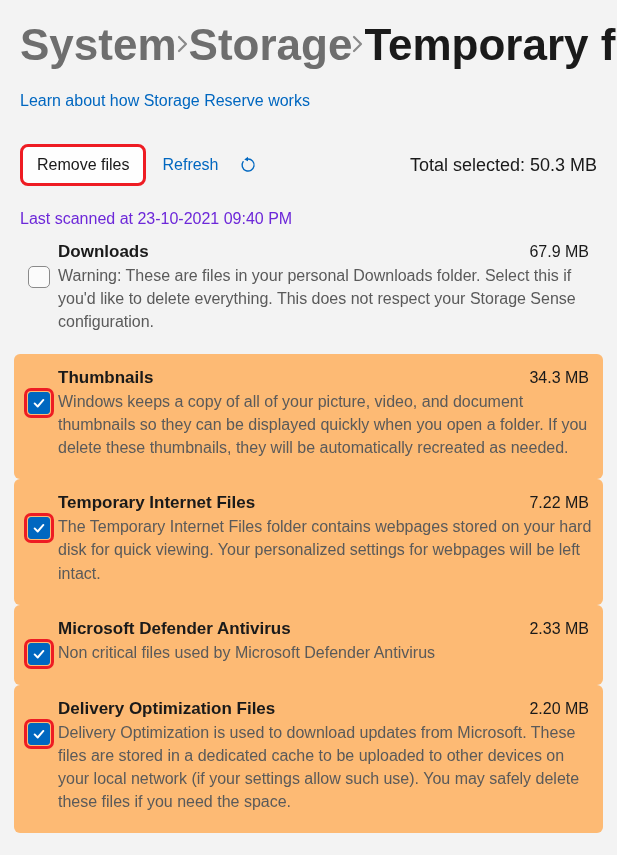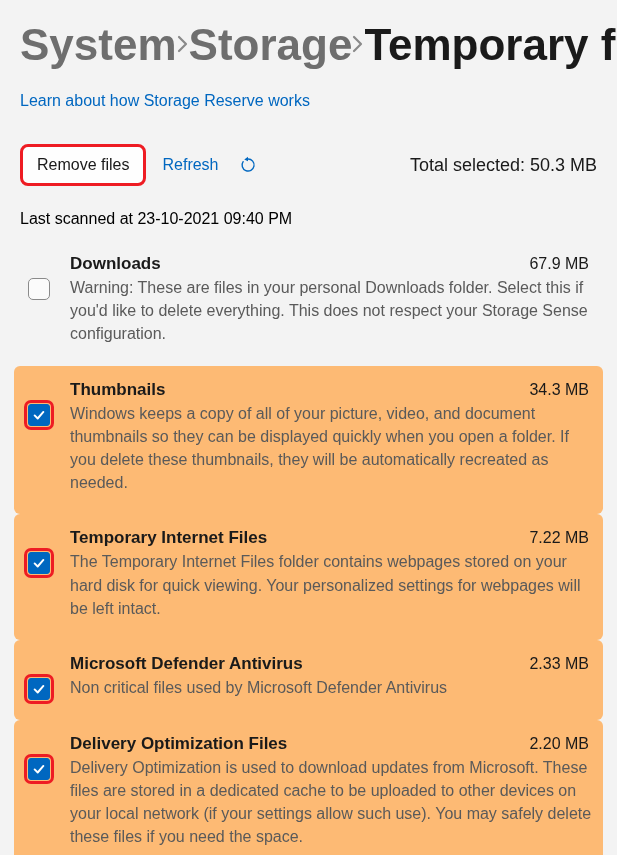--- a/index.html
+++ b/index.html
@@ -57,26 +57,26 @@
       background: none;
       border: none;
       font-family: inherit;
     }
     .refresh-icon { width: 18px; height: 18px; }
     .total-selected {
       margin-left: auto;
       font-size: 18px;
       color: #1a1a1a;
     }
-    .last-scanned { font-size: 16px; color: #000000; margin-bottom: 12px; }
+    .last-scanned { font-size: 16px; color: #6d28d9; }
     .list { margin: 0 -6px; }
     .item {
       display: flex;
       align-items: flex-start;
-      gap: 16px;
+      gap: 4px;
       padding: 14px 10px 20px 10px;
       border-radius: 6px;
     }
     .item.checked-bg { background: #fdba74; }
     .checkbox-wrap { padding-top: 24px; width: 30px; display:flex; justify-content:center; }
     .checkbox {
       width: 22px; height: 22px;
       border: 1px solid #8a8a8a;
       border-radius: 5px;
       background: #fbfbfb;

